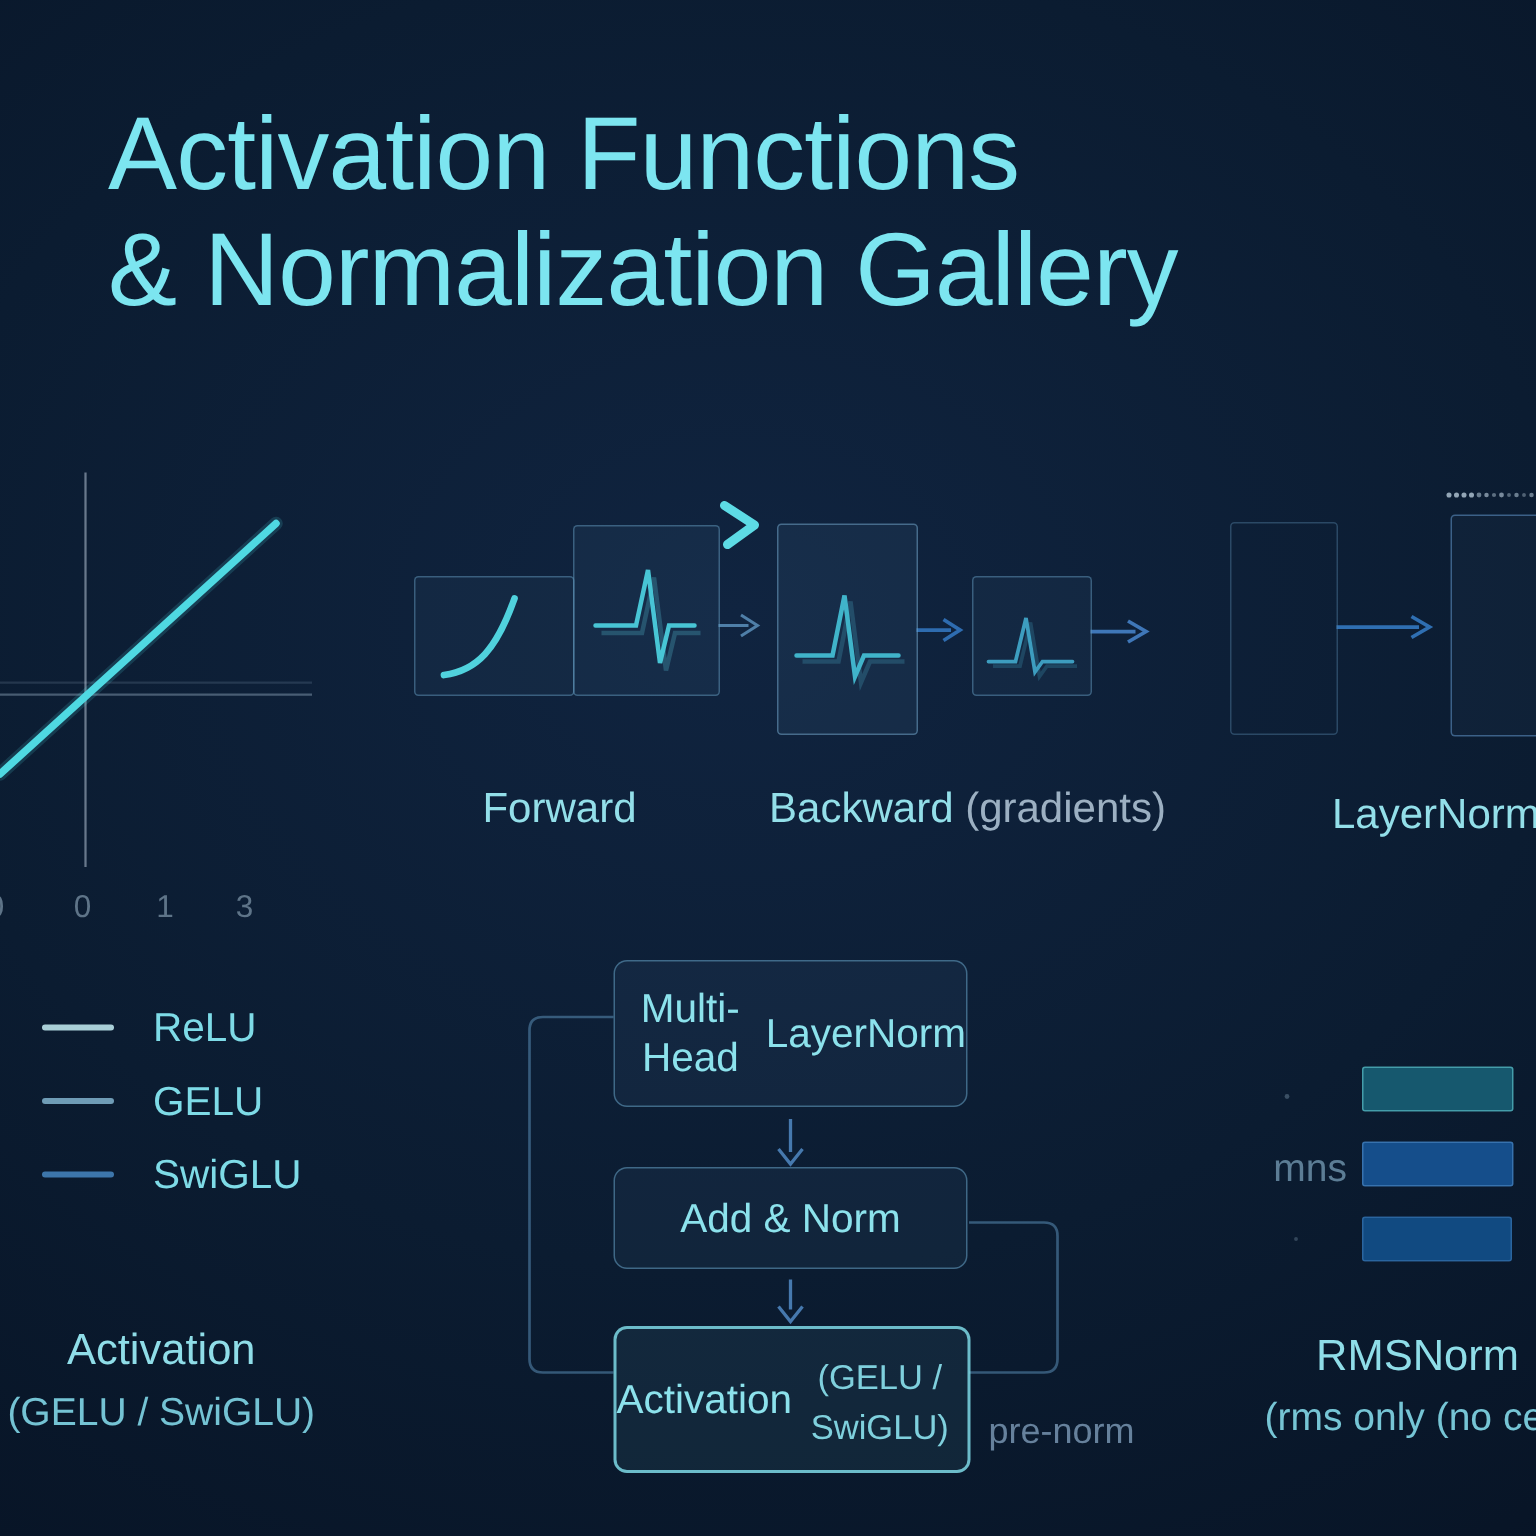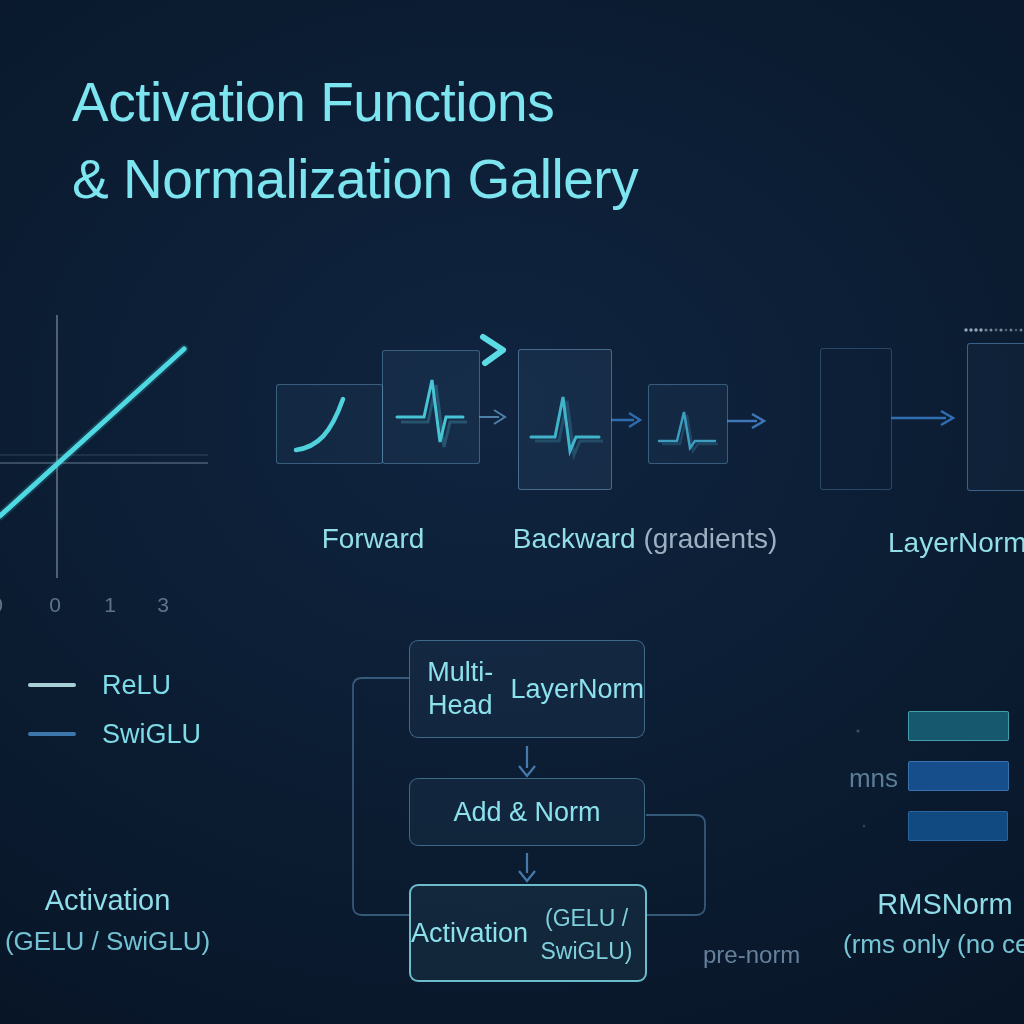--- a/index.html
+++ b/index.html
@@ -4,21 +4,21 @@
 <style>
   html,body{margin:0;padding:0;background:#060f1c;}
   .canvas{
     position:relative;width:1024px;height:1024px;overflow:hidden;
     background:radial-gradient(120% 95% at 48% 40%, #102440 0%, #0b1c31 45%, #081527 75%, #060f1c 100%);
     font-family:"Liberation Sans", sans-serif;
   }
   .abs{position:absolute;}
   svg.layer{position:absolute;left:0;top:0;width:1024px;height:1024px;pointer-events:none;}
 
-  .title{left:72px;top:64px;font-size:55px;line-height:77px;font-weight:500;color:#7ce5f0;letter-spacing:-0.5px;}
+  .title{left:72px;top:64px;font-size:69px;line-height:77px;font-weight:500;color:#7ce5f0;letter-spacing:-0.5px;}
 
   .tick{top:593px;width:26px;text-align:center;font-size:21px;color:#5e7488;}
 
   .fbox{border:1.5px solid rgba(96,150,185,0.5);background:rgba(120,175,215,0.05);border-radius:3px;}
 
   .sec-label{font-size:28px;color:#93dfe9;text-align:center;white-space:nowrap;}
   .sec-sub{color:#9cb0c2;font-weight:400;}
 
   .legend{left:28px;top:668px;}
   .legend-row{display:flex;align-items:center;gap:26px;height:34px;margin-bottom:15px;}
@@ -140,20 +140,24 @@
     <span>Backward</span><span class="sec-sub"> (gradients)</span>
   </div>
   <div class="abs sec-label" style="left:300px;top:523px;width:146px;">Forward</div>
   <div class="abs sec-label" style="left:888px;top:527px;text-align:left;">LayerNorm</div>
 
   <div class="abs legend">
     <div class="legend-row">
       <div class="swatch" style="background: rgb(169, 207, 215);"></div>
       <div class="legend-label">ReLU</div>
     </div>
+    <div class="legend-row">
+      <div class="swatch" style="background: rgb(111, 156, 182);"></div>
+      <div class="legend-label">GELU</div>
+    </div>
     <div class="legend-row" style="margin-top:2px;gap:26px;">
       <div class="swatch" style="background: rgb(61, 118, 171);"></div>
       <div class="legend-label">SwiGLU</div>
     </div>
   </div>
 
   <div class="abs caption" style="left:0;top:884px;">
     <div class="l1">Activation</div>
     <div class="l2">(GELU / SwiGLU)</div>
   </div>
@@ -162,21 +166,21 @@
     <div>Multi-Head</div>
     <div>LayerNorm</div>
   </div>
   <div class="abs flowbox" style="top:778px;height:66px;">
     <div>Add &amp; Norm</div>
   </div>
   <div class="abs flowbox hi" style="top:884px;height:94px;">
     <div>Activation</div>
     <div class="sub">(GELU / SwiGLU)</div>
   </div>
-  <div class="abs note" style="left:659px;top:941px;margin-left:44px;">pre-norm</div>
+  <div class="abs note" style="left:659px;top:941px;">pre-norm</div>
 
   <div class="abs bar bar1" style="top: 711px; background: rgb(22, 88, 110);"></div>
   <div class="abs bar bar2" style="top: 761px; background: rgb(21, 78, 139);"></div>
   <div class="abs bar bar3" style="top: 811px; width: 100px; background: rgb(17, 74, 129);"></div>
   <div class="abs mns">mns</div>
 
   <div class="abs rms-title">RMSNorm</div>
   <div class="abs rms-sub">(rms only (no ce</div>
 
 </div>

